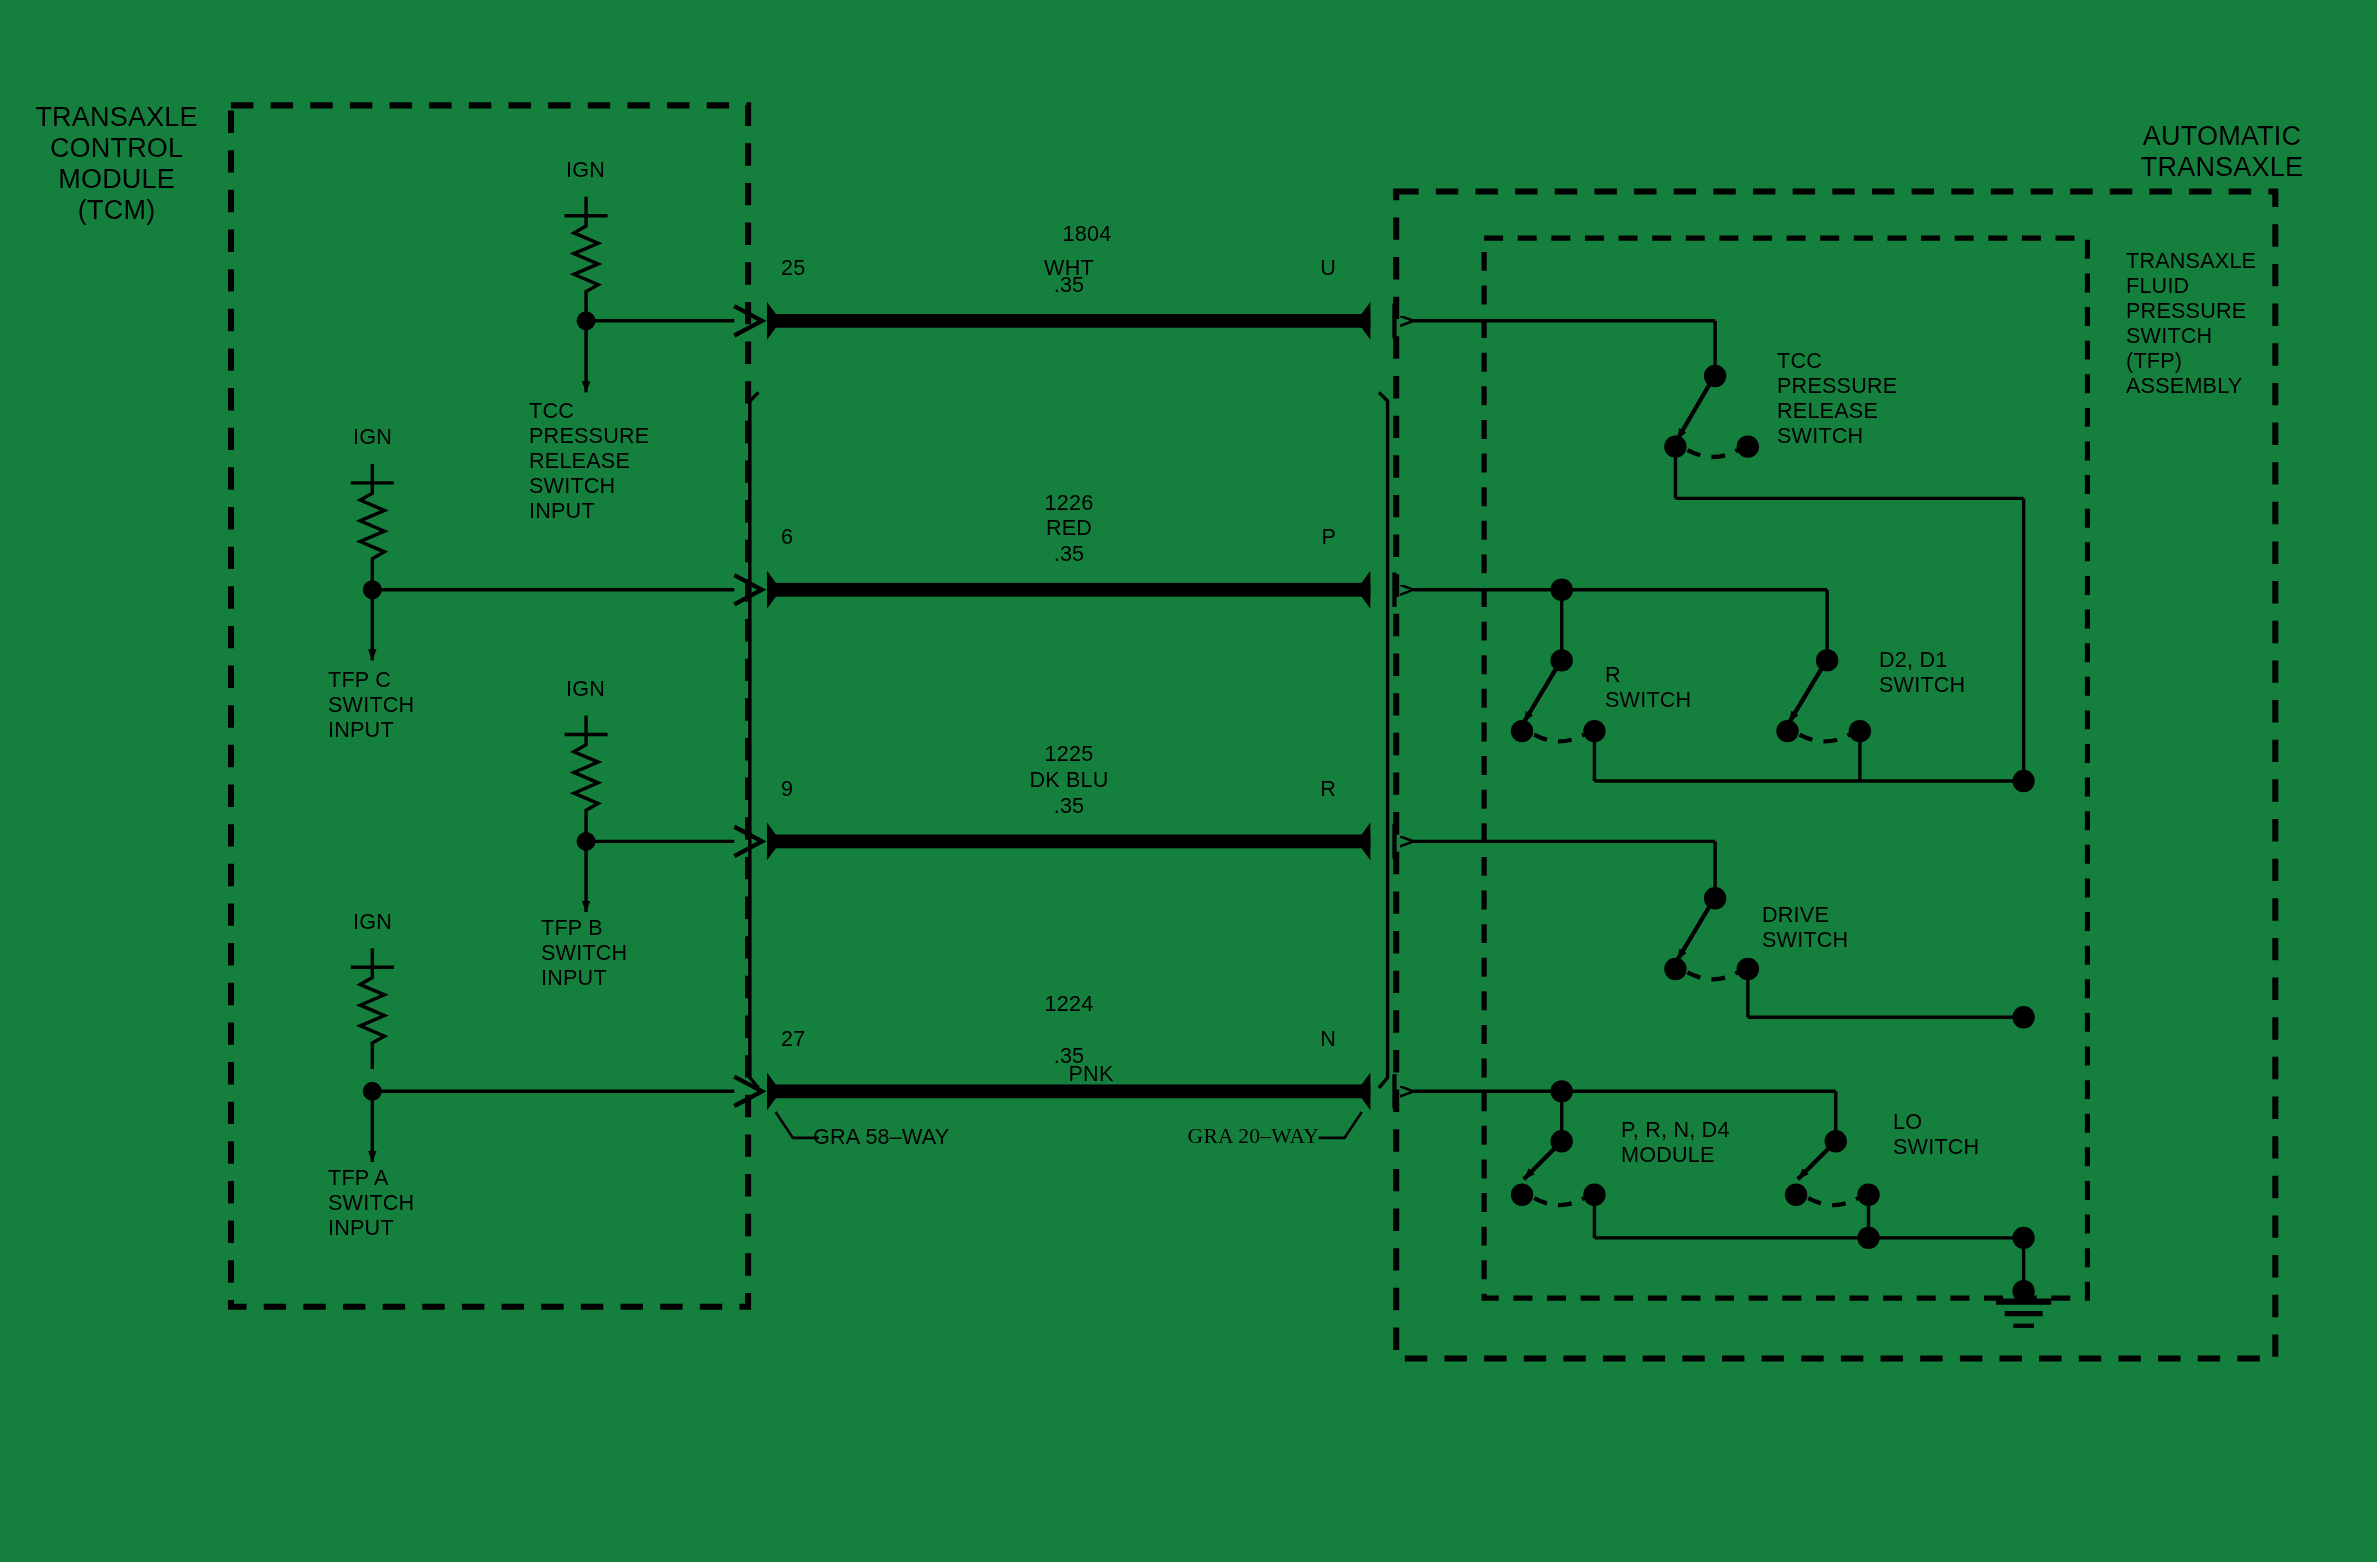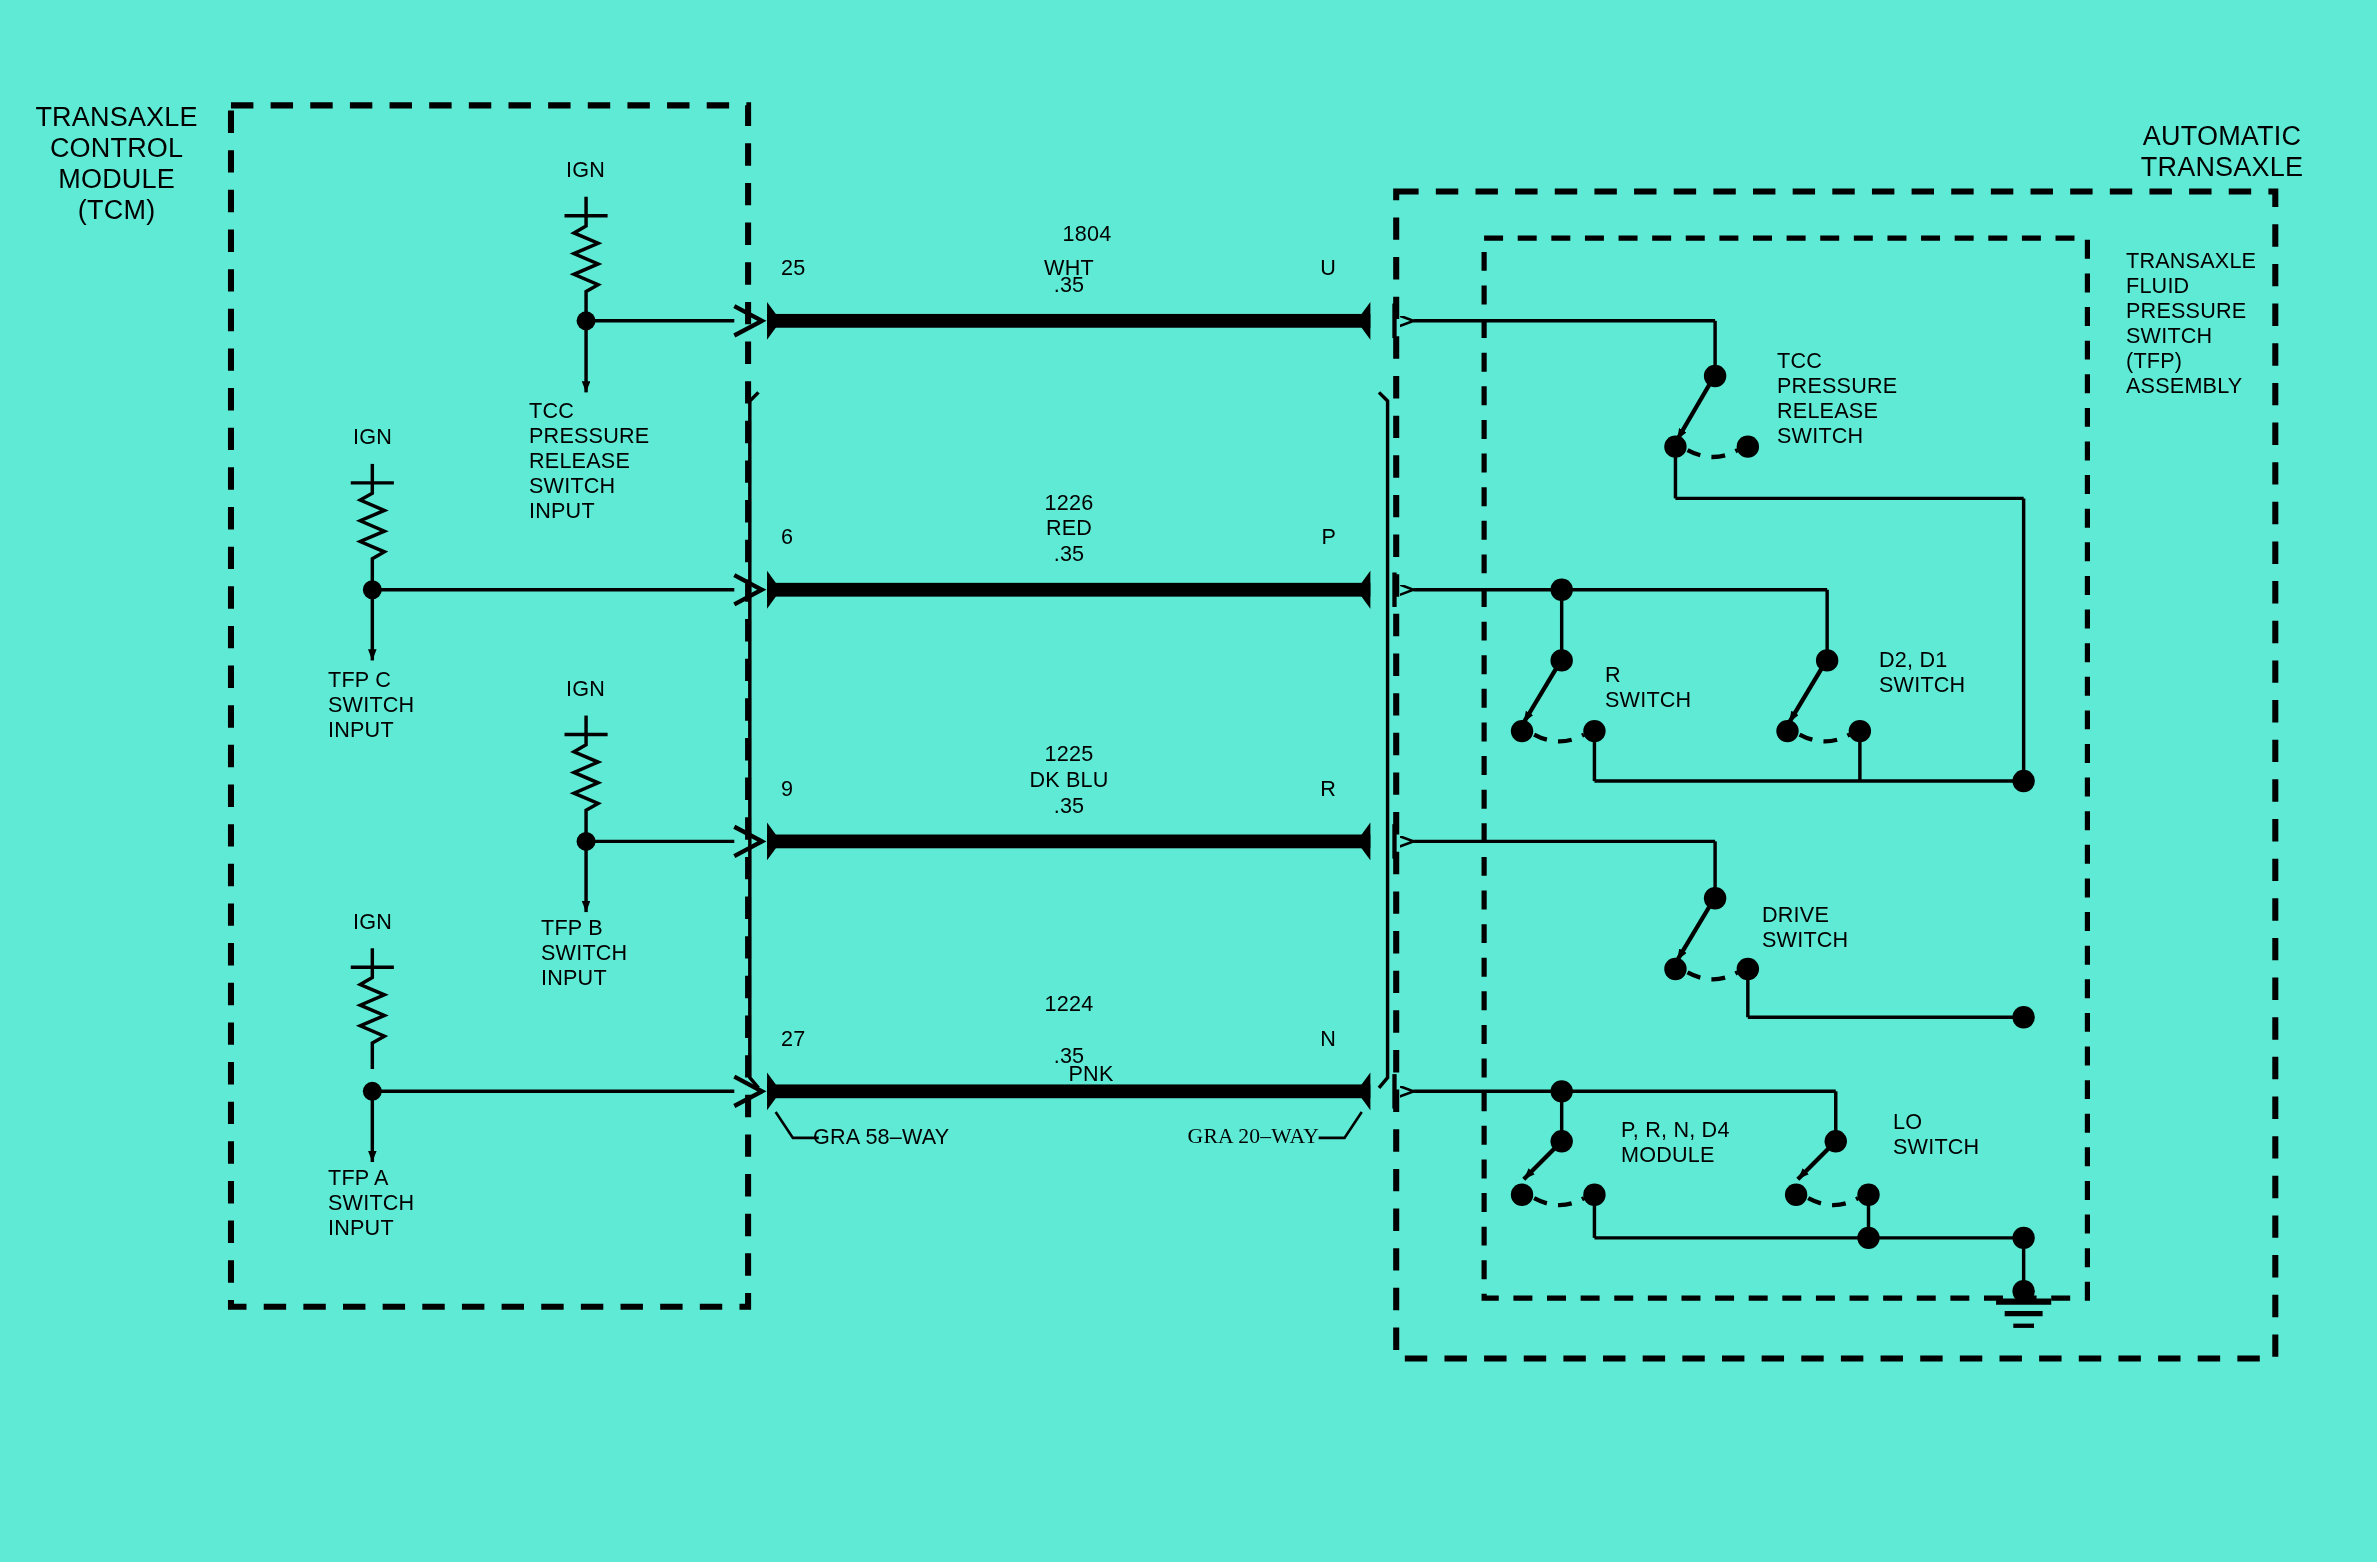--- a/index.html
+++ b/index.html
@@ -7,21 +7,21 @@
     padding: 0;
     background: #ffffff;
   }
   body {
     font-family: "Liberation Sans", sans-serif;
   }
   #sheet {
     position: relative;
     width: 2377px;
     height: 1563px;
-    background: #5eead4;
+    background: #15803d;
     overflow: hidden;
   }
   .lbl {
     position: absolute;
     font-family: "Liberation Sans", sans-serif;
     font-size: 21.6px;
     line-height: 25px;
     color: #000000;
     white-space: pre;
     letter-spacing: 0.2px;

